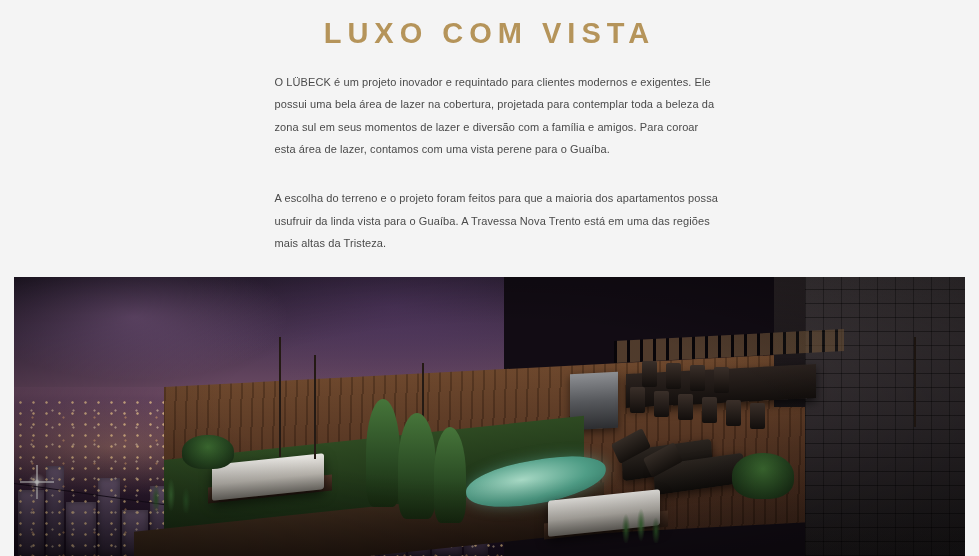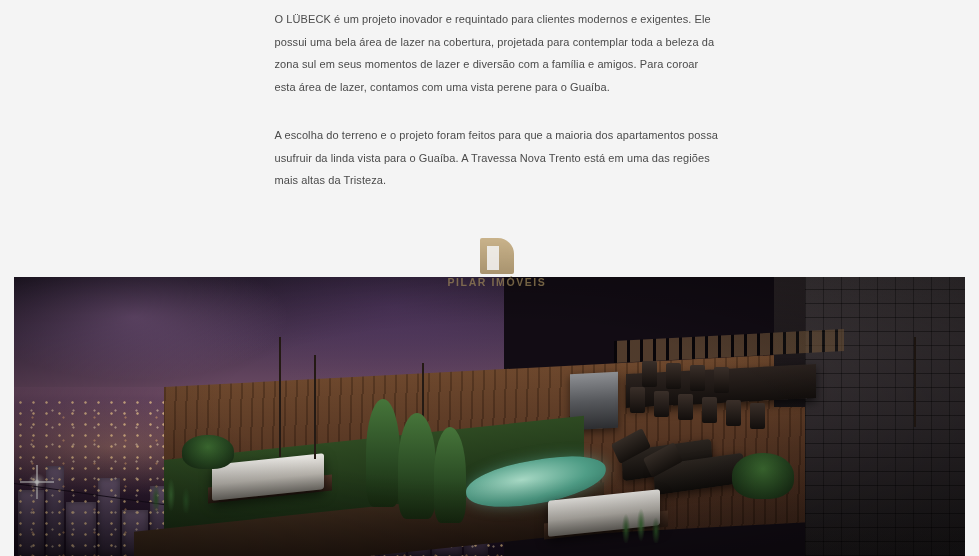--- a/index.html
+++ b/index.html
@@ -314,20 +314,21 @@
     white-space: nowrap;
   }
 </style>
 </head>
 <body>
 
 <div class="page">
 
   <div class="content">
 
+    <h1 class="page-title">LUXO COM VISTA</h1>
 
     <div class="body-copy">
       <p class="para-1">O LÜBECK é um projeto inovador e requintado para clientes modernos e exigentes. Ele possui uma bela área de lazer na cobertura, projetada para contemplar toda a beleza da zona sul em seus momentos de lazer e diversão com a família e amigos. Para coroar esta área de lazer, contamos com uma vista perene para o Guaíba.</p>
       <p class="para-2">A escolha do terreno e o projeto foram feitos para que a maioria dos apartamentos possa usufruir da linda vista para o Guaíba. A Travessa Nova Trento está em uma das regiões mais altas da Tristeza.</p>
     </div>
 
   </div>
 
   <div class="hero-wrap">
     <div class="hero">
@@ -412,18 +413,14 @@
         <div class="shrub" style="left:168px; top:158px; width:52px; height:34px;"></div>
         <div class="shrub" style="left:718px; top:176px; width:62px; height:46px;"></div>
         <div class="agave" style="left:130px; top:196px;"></div>
         <div class="agave" style="left:600px; top:226px;"></div>
       </div>
 
       <div class="hero-vignette"></div>
     </div>
   </div>
 
-  <div class="watermark">
-    <div class="wm-mark"></div>
-    <div class="wm-text">PILAR IMÓVEIS</div>
-  </div>
 
 </div>
 
 </body></html>

